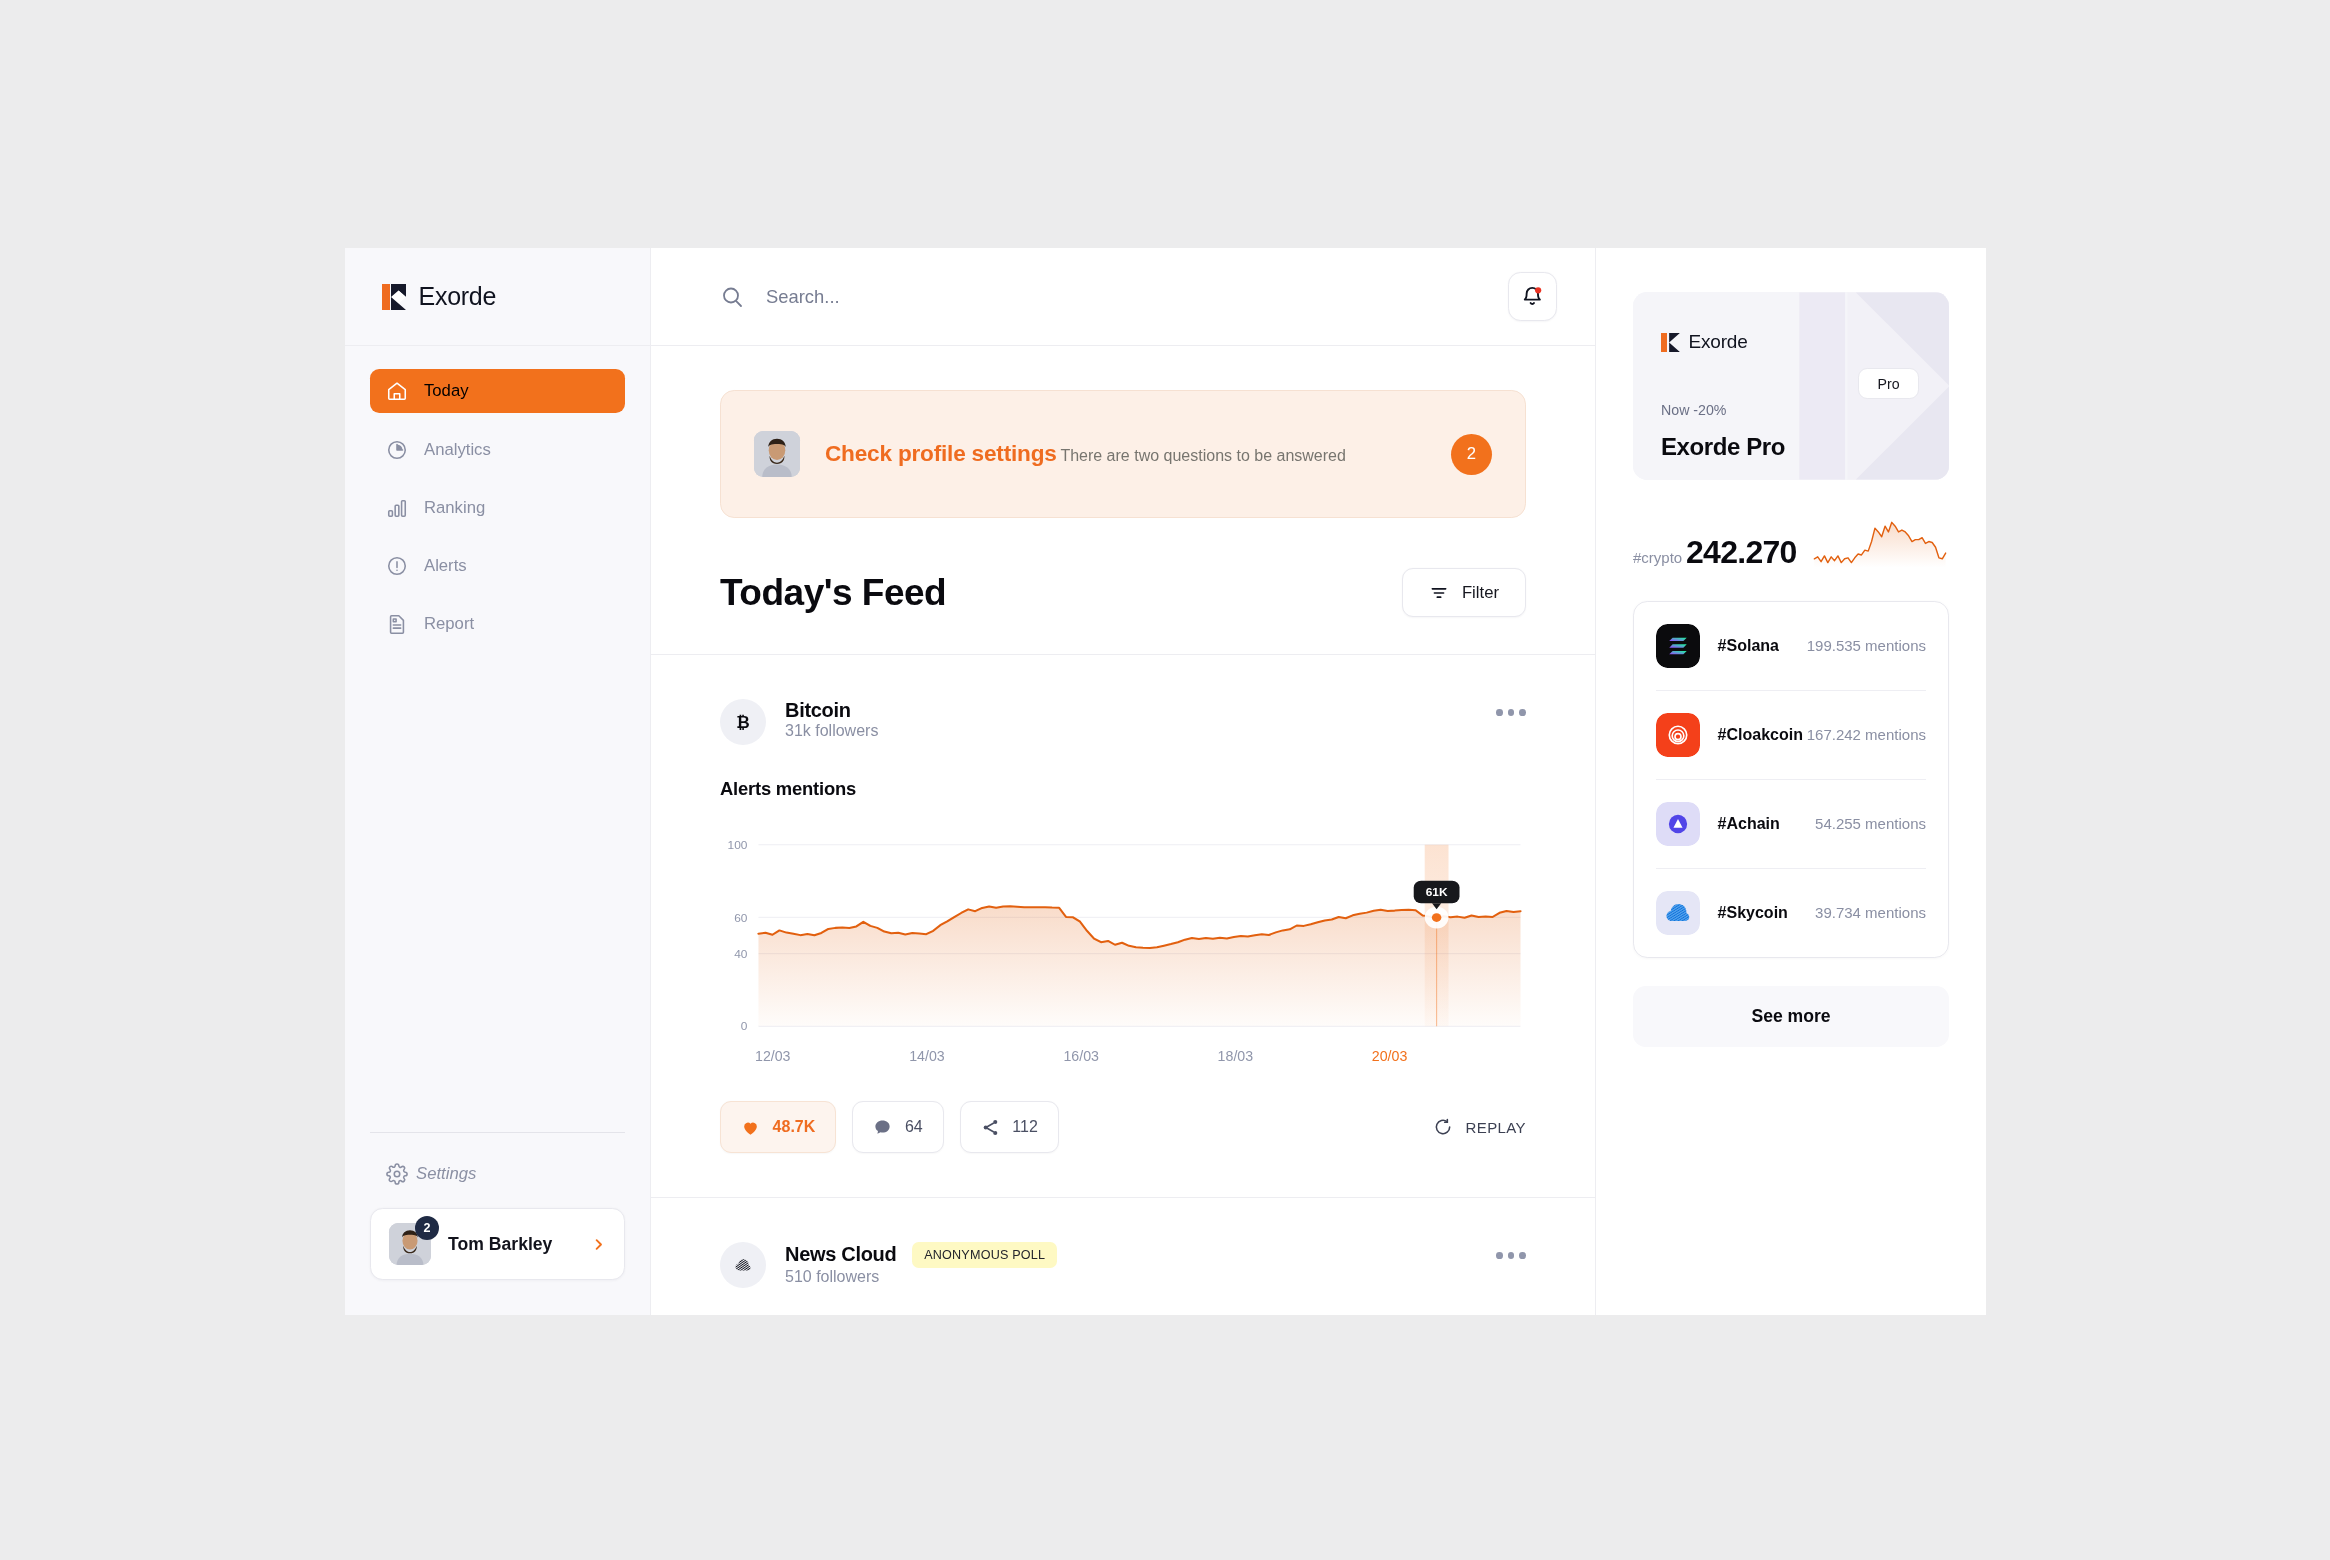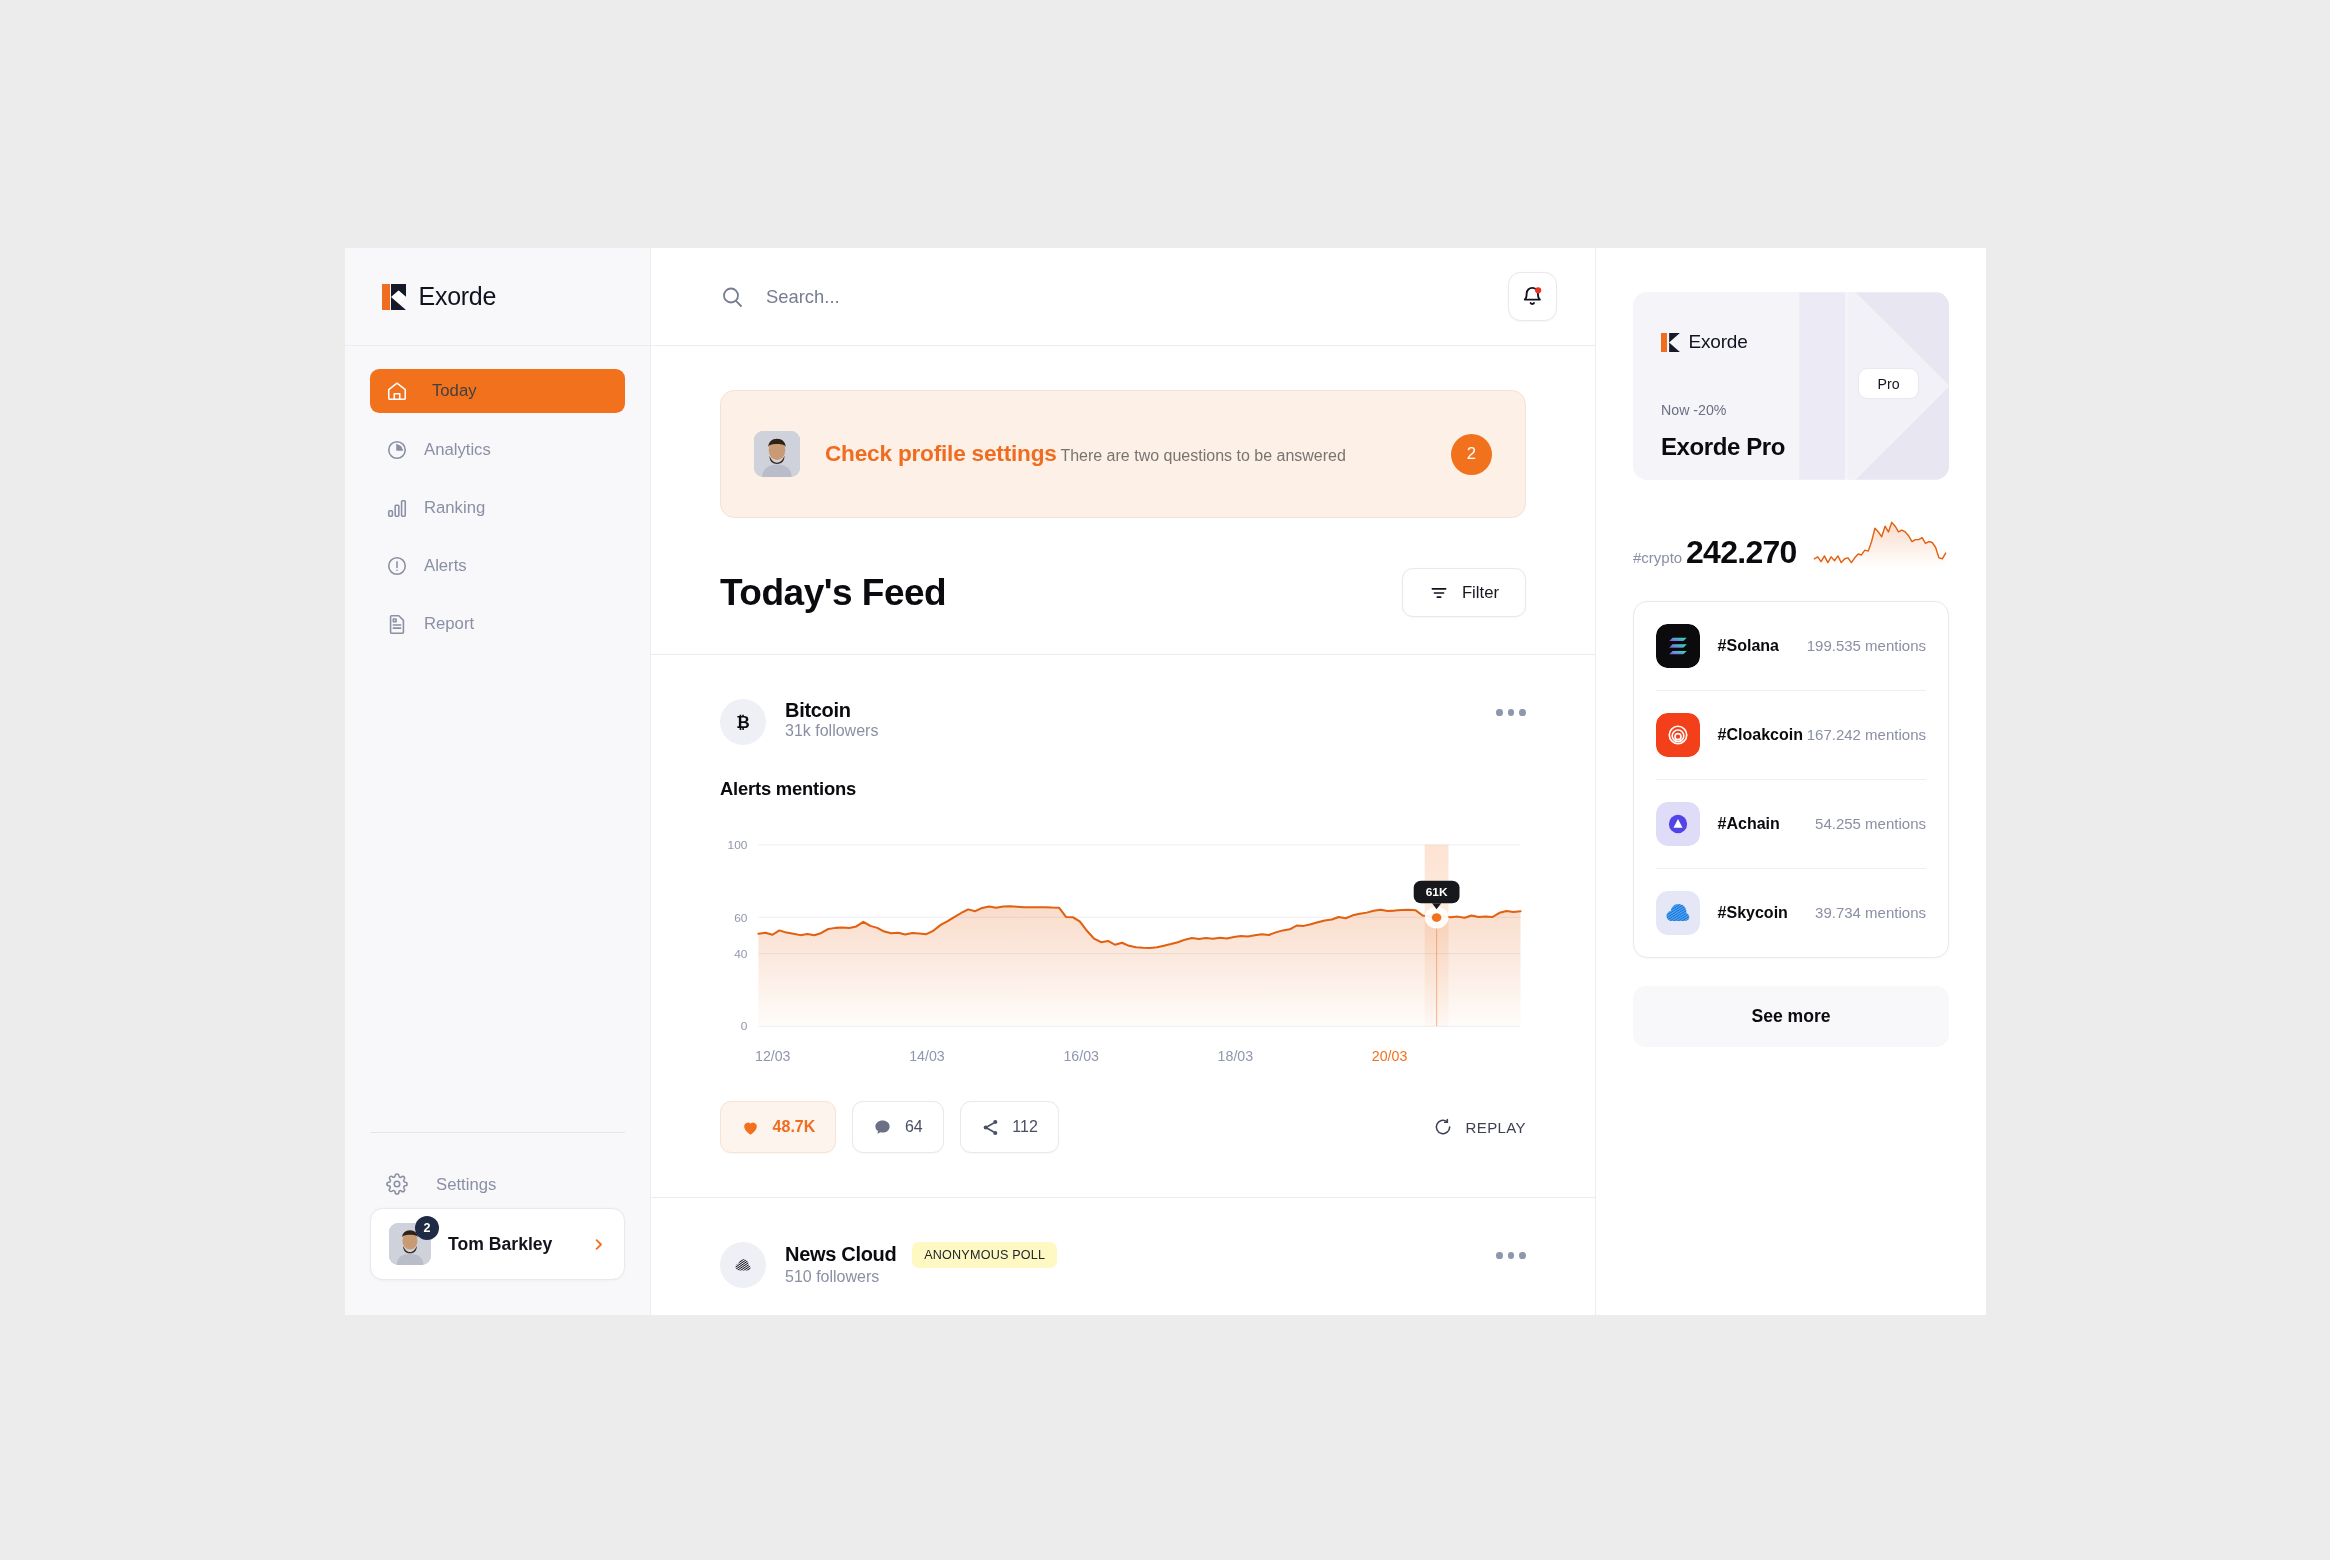--- a/index.html
+++ b/index.html
@@ -23,28 +23,28 @@
   .logo-mark { width:24px; height:26px; position:relative; flex-shrink:0; }
   .logo-bar { position:absolute; left:0; top:0; width:7.5px; height:26px; background:#ef6c20; }
   .logo-tri { position:absolute; left:9.2px; top:0; width:15px; height:26px; }
   .brand-name { font-size:25px; color:#10131f; letter-spacing:-0.3px; }
 
   .nav { padding:23.4px 25px 0 25px; }
   .nav-item { height:44px; display:flex; align-items:center; gap:16px;
               padding-left:16px; border-radius:9.2px; margin-bottom:14.2px; cursor:pointer; }
   .nav-item .label { font-size:16.7px; color:#8a8fa3; }
   .nav-item.active { background:#f2711c; }
-  .nav-item.active .label { color:#404040;margin-left:8px; }
+  .nav-item.active .label { color:#000000; }
   .nav-ico { width:22px; height:22px; flex-shrink:0; display:block; }
 
   .sidebar-spacer { flex:1; }
   .sidebar-bottom { padding:0 25px 0 25px; }
   .sidebar-divider { height:0.8px; background:#e4e4ea; margin:0 0 20px 0; }
-  .settings-row { height:42px; display:flex; align-items:flex-end; gap:28px;
-                  padding-left:16px; cursor:pointer; }
+  .settings-row { height:42px; display:flex; align-items:center; gap:8px;
+                  padding-left:16px; cursor:pointer;font-style:italic; }
   .settings-row .label { font-size:16.7px; color:#8a8fa3; }
 
   .user-card { margin-top:13.4px; margin-bottom:35px; height:72px; background:#fff;
                border:0.8px solid #e8e8ee; border-radius:12.6px;
                display:flex; align-items:center; padding:0 18.4px; gap:16.7px; cursor:pointer;
                box-shadow:0 0.8px 2.5px rgba(20,20,43,0.04); }
   .avatar-wrap { position:relative; width:42px; height:42px; flex-shrink:0; }
   .avatar { width:42px; height:42px; border-radius:9.2px; overflow:hidden; display:block; background:#c9ccd6; }
   .avatar-badge { position:absolute; top:-7.5px; right:-7.5px; width:24px; height:24px;
                   border-radius:50%; background:#1f2a44; color:#fff; font-size:12.6px;

